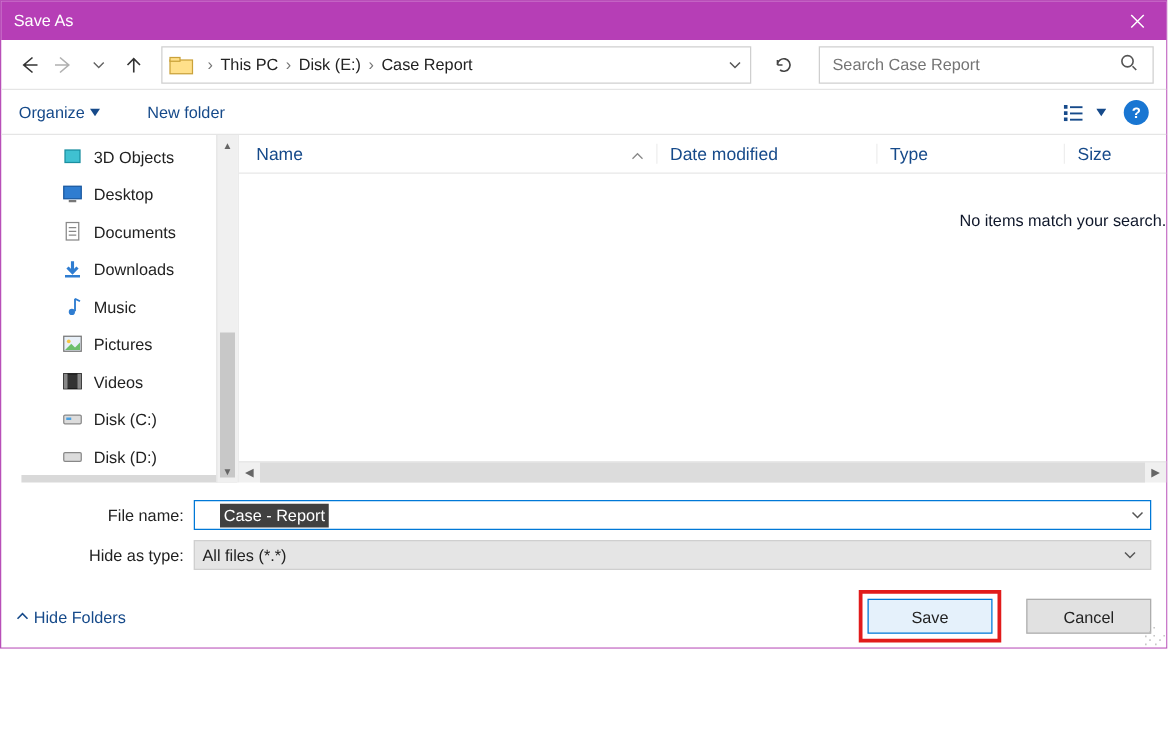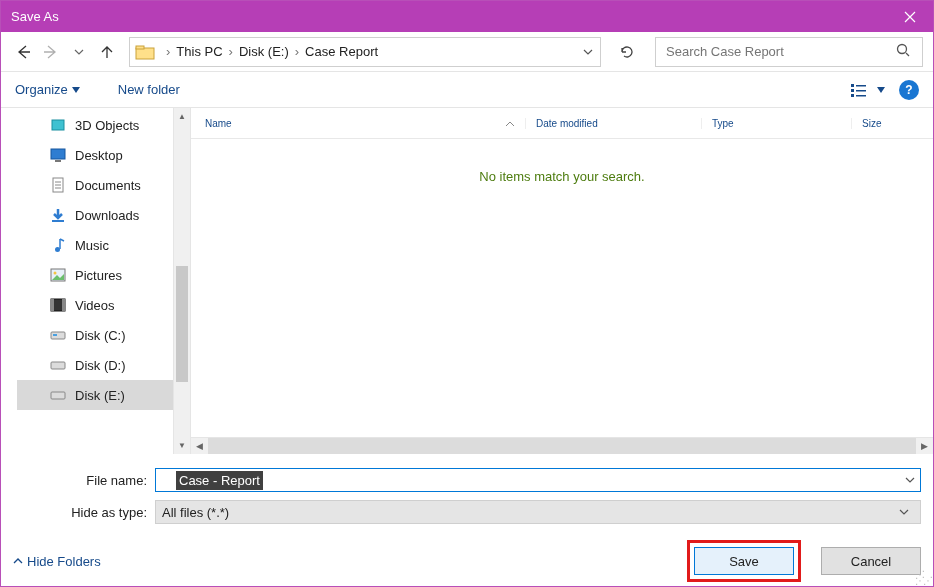--- a/index.html
+++ b/index.html
@@ -1,17 +1,17 @@
 <!DOCTYPE html>
 <html><head>
 <meta charset="utf-8">
 <style>
   * { box-sizing: border-box; }
   html, body { margin: 0; padding: 0; font-family: "Segoe UI", Arial, sans-serif; font-size: 13px; color: #222; background: #fff; }
-  .window { width: 934px; height: 587px; border: 1px solid #b84fb8; background: #fff; position: relative; display: flex; flex-direction: column; }
+  .window { width: 934px; height: 519px; border: 1px solid #b84fb8; background: #fff; position: relative; display: flex; flex-direction: column; }
   
   .titlebar { height: 31px; background: #b63eb6; color: #fff; display: flex; align-items: center; padding-left: 10px; }
   .titlebar .title { font-size: 13px; }
   .titlebar .spacer { flex: 1; }
   .titlebar .closebtn { width: 46px; height: 31px; display: flex; align-items: center; justify-content: center; }
   .titlebar .closebtn svg { stroke: #fff; }
   
   .navrow { height: 40px; border-bottom: 1px solid #e5e5e5; display: flex; align-items: center; padding: 0 10px; gap: 4px; }
   .navbtns { display: flex; align-items: center; gap: 4px; }
   .navbtns .btn { width: 24px; height: 24px; display: flex; align-items: center; justify-content: center; }
@@ -39,27 +39,27 @@
   .tree { width: 190px; border-right: 1px solid #e5e5e5; display: flex; flex-direction: column; position: relative; }
   .tree-items { flex: 1; overflow: hidden; padding-top: 2px; margin-left: 16px; }
   .tree-item { height: 30px; display: flex; align-items: center; padding-left: 32px; gap: 8px; cursor: default; }
   .tree-item.selected { background: #d9d9d9; }
   .tree-item .ic { width: 18px; height: 18px; display: flex; align-items: center; justify-content: center; }
   .tree-scroll { width: 17px; background: #f0f0f0; position: absolute; right: 0; top: 0; bottom: 0; border-left: 1px solid #e5e5e5;}
   .tree-scroll .up, .tree-scroll .dn { height: 17px; display:flex; align-items:center; justify-content:center; color:#666; font-size:8px;}
   .tree-scroll .thumb { position: absolute; left:2px; right:2px; top: 158px; height: 116px; background: #c8c8c8; }
   .tree-scroll .dn { position:absolute; bottom:0; left:0; right:0;}
   .main { flex: 1; display: flex; flex-direction: column; min-width: 0;}
-  .colhdr { height: 31px; border-bottom: 1px solid #e8e8e8; display: flex; align-items: center; padding-left: 14px; color: #164a8a; font-size: 10px; }
+  .colhdr { height: 31px; border-bottom: 1px solid #e8e8e8; display: flex; align-items: center; padding-left: 14px; color: #164a8a; font-size: 14px; }
   .colhdr .c1 { width: 320px; display:flex; align-items:center;}
   .colhdr .c1 .sort { margin-left:auto; margin-right:10px; color:#888;}
   .colhdr .c2 { width: 176px; border-left:1px solid #eee; padding-left:10px;}
   .colhdr .c3 { width: 150px; border-left:1px solid #eee; padding-left:10px;}
   .colhdr .c4 { flex:1; border-left:1px solid #eee; padding-left:10px;}
-  .empty { flex: 1; display: flex; align-items: flex-start; justify-content: center; padding-top: 30px; color: #4d7c0f; }
+  .empty { flex: 1; display: flex; align-items: flex-start; justify-content: flex-end; padding-top: 30px; color: #0f172a; }
   .hscroll { height: 17px; background: #f0f0f0; border-top: 1px solid #e5e5e5; display:flex; align-items:center;}
   .hscroll .lar, .hscroll .rar { width: 17px; text-align:center; color:#666; font-size:9px;}
   .hscroll .track { flex:1; height:100%; background:#dcdcdc; margin:0 0;}
   
   .form { padding: 14px 12px 4px 12px; }
   .formrow { display: flex; align-items: center; margin-bottom: 8px; }
   .formrow .lbl { width: 142px; text-align: right; padding-right: 8px; }
   .formrow .fname { flex: 1; height: 24px; border: 1px solid #0078d7; display:flex; align-items:center; padding:0;}
   .formrow .fname .sel { background:#404040; color:#fff; padding:2px 3px; margin-left:20px; }
   .formrow .fname .dd { width: 20px; text-align:center; color:#555; margin-left:auto;}

